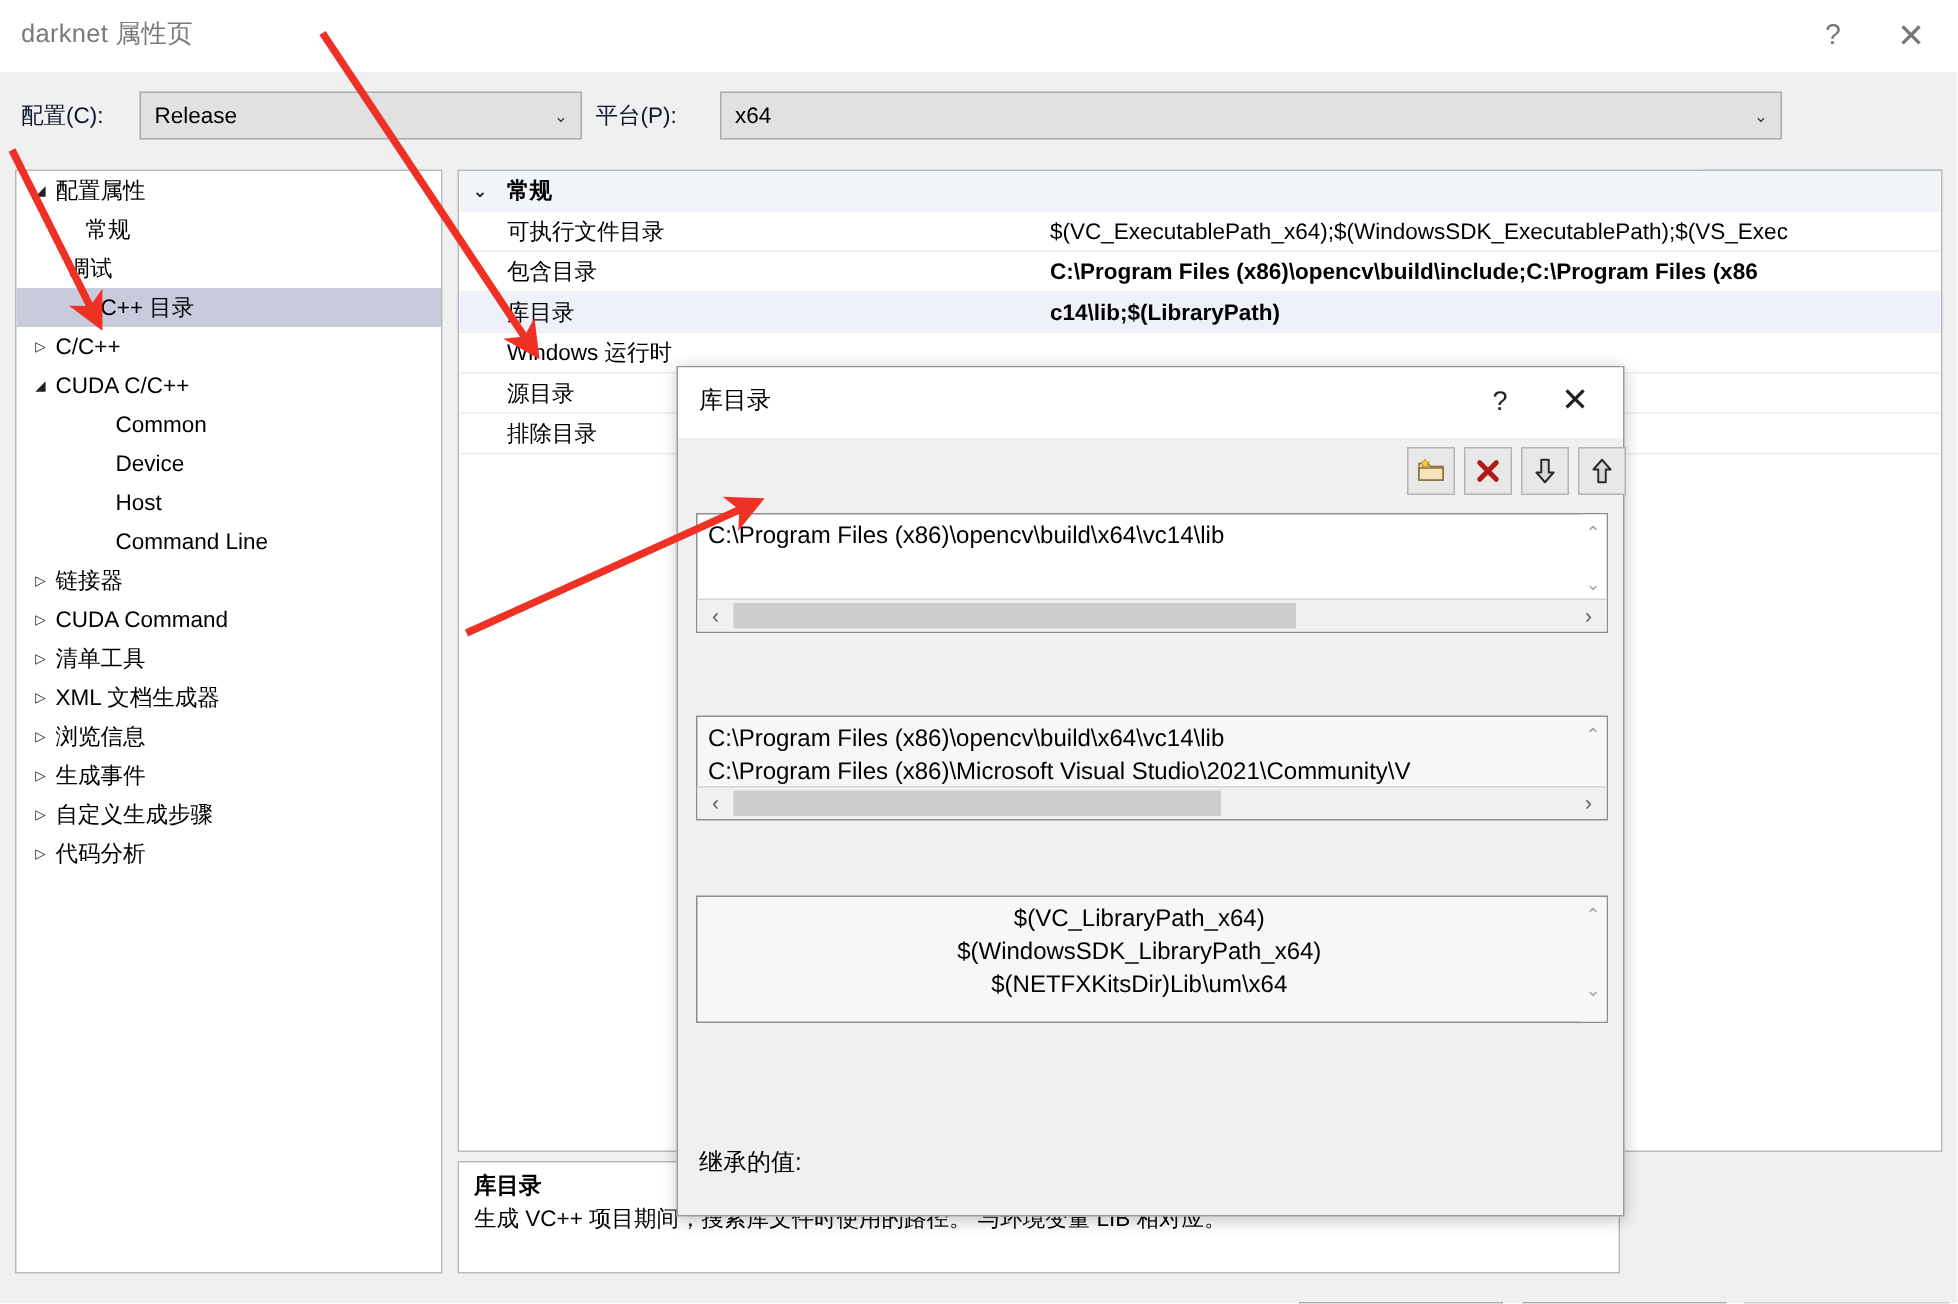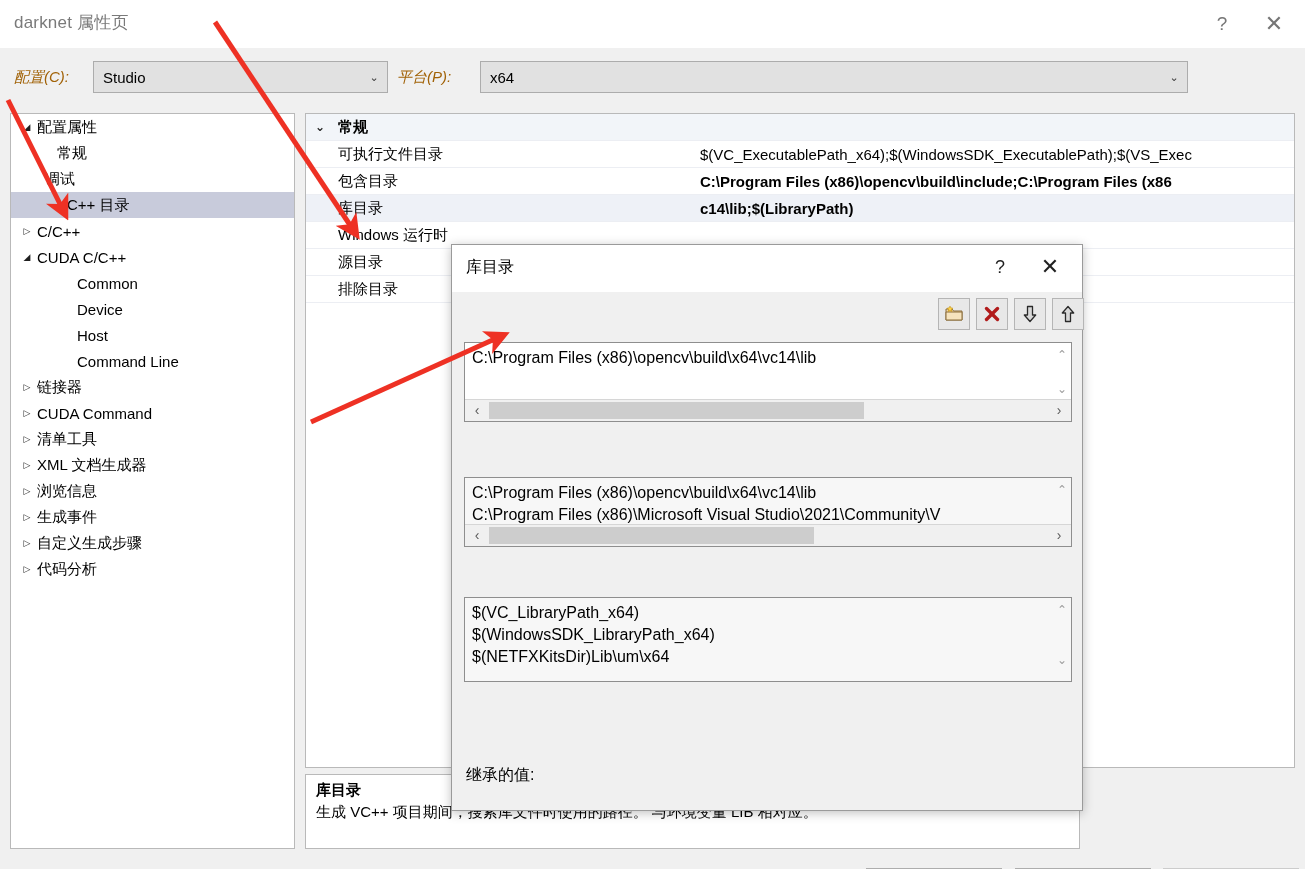--- a/index.html
+++ b/index.html
@@ -16,21 +16,21 @@
   #titlebar{position:absolute;left:0;top:0;width:1305px;height:60px;background:#ffffff;}
   #titlebar .title{position:absolute;left:14px;top:11px;font-size:17px;color:#7a7a7a;letter-spacing:.2px;}
   .tb-btn{position:absolute;top:0;width:46px;height:48px;display:flex;align-items:center;justify-content:center;color:#767676;font-size:19px;}
   #tb-help{right:60px;}
   #tb-close{right:8px;font-size:22px;font-weight:300;}
 
   #body{position:absolute;left:0;top:48px;width:1305px;height:821px;background:#f0f0f0;}
 
   
   #cfgrow{position:absolute;left:0;top:0;width:1305px;height:58px;}
-  .lbl{position:absolute;font-size:15px;color:#a16207;font-style:italic;}
+  .lbl{position:absolute;font-size:15px;color:#0f172a;}
   .combo{position:absolute;height:32px;background:#e1e1e1;border:1px solid #acacac;box-sizing:border-box;display:flex;align-items:center;}
   .combo .val{padding-left:9px;font-size:15px;color:#000;flex:1;white-space:nowrap;overflow:hidden;}
   .combo .chev{width:26px;text-align:center;color:#3c3c3c;font-size:11px;}
   .btn{background:#e1e1e1;border:1px solid #adadad;box-sizing:border-box;font-size:15px;color:#000;display:flex;align-items:center;justify-content:center;font-family:inherit;}
   .btn.disabled{color:#a0a0a0;background:#dcdcdc;border-color:#cccccc;}
   #cfgmgr{position:absolute;left:1134px;top:65px;width:160px;height:33px;}
 
   
   #tree{position:absolute;left:10px;top:65px;width:285px;height:736px;background:#ffffff;border:1px solid #b9b9b9;box-sizing:border-box;overflow:hidden;}
   .tnode{position:relative;height:26px;display:flex;align-items:center;white-space:nowrap;font-size:15px;}
@@ -98,21 +98,21 @@
     <div class="title">darknet 属性页</div>
     <div class="tb-btn" id="tb-help">?</div>
     <div class="tb-btn" id="tb-close">✕</div>
   </div>
 
   <div id="body">
 
     <div id="cfgrow">
       <div class="lbl" style="left:14px;top:20px;">配置(C):</div>
       <div class="combo" style="left:93px;top:13px;width:295px;">
-        <div class="val">Studio</div>
+        <div class="val">Release</div>
         <div class="chev">⌄</div>
       </div>
       <div class="lbl" style="left:397px;top:20px;">平台(P):</div>
       <div class="combo" style="left:480px;top:13px;width:708px;">
         <div class="val">x64</div>
         <div class="chev">⌄</div>
       </div>
     </div>
     <div class="btn" id="cfgmgr">配置管理器(O)...</div>
 
@@ -302,21 +302,21 @@
         </div>
         <div class="hsb">
           <div class="a l">‹</div>
           <div class="thumb" style="width:325px;"></div>
           <div class="a r">›</div>
         </div>
       </div>
 
       <div id="lblInh">继承的值:</div>
       <div class="editbox" style="left:12px;top:352px;width:608px;height:85px;background:#f7f7f7;">
-        <div class="lines" id="inhlines" style="bottom:0;">
+        <div class="lines" id="inhlines" style="bottom:0;text-align:center;">
             <div>$(VC_LibraryPath_x64)</div>
             <div>$(WindowsSDK_LibraryPath_x64)</div>
             <div>$(NETFXKitsDir)Lib\um\x64</div>
           </div>
         <div class="vsb" style="bottom:0;background:#f7f7f7;">
           <div class="a up">⌃</div>
           <div class="a dn" style="top:52px;">⌄</div>
         </div>
       </div>
 

